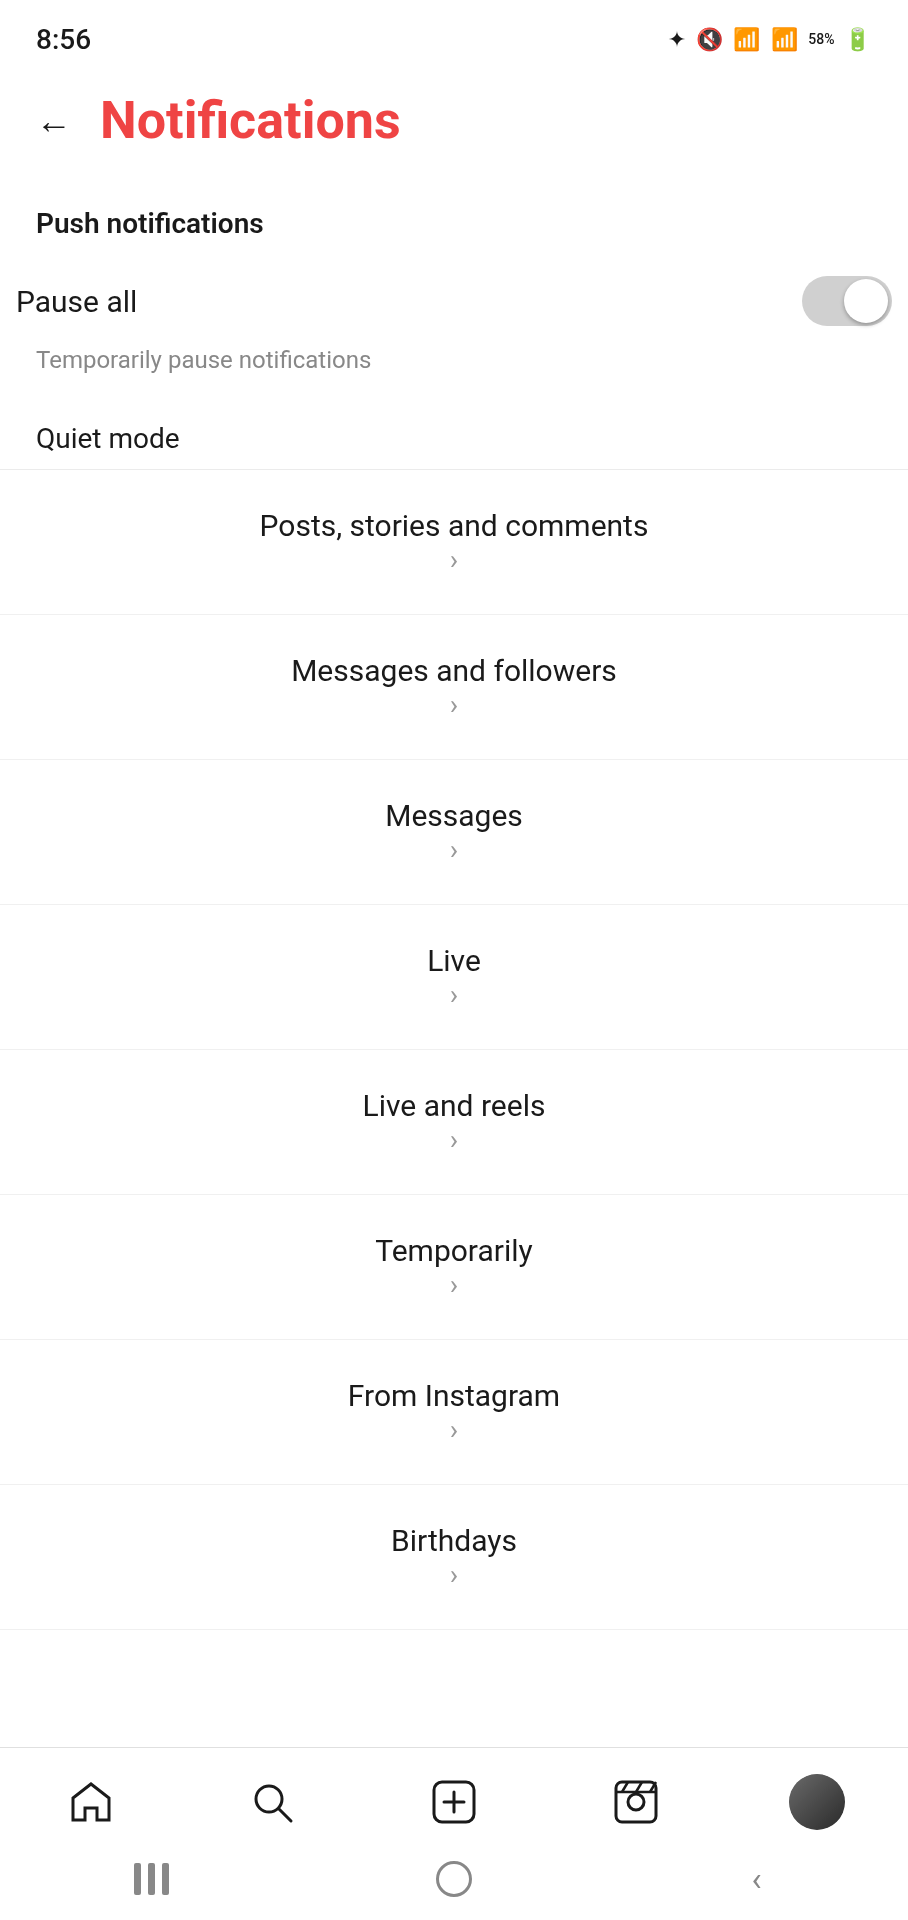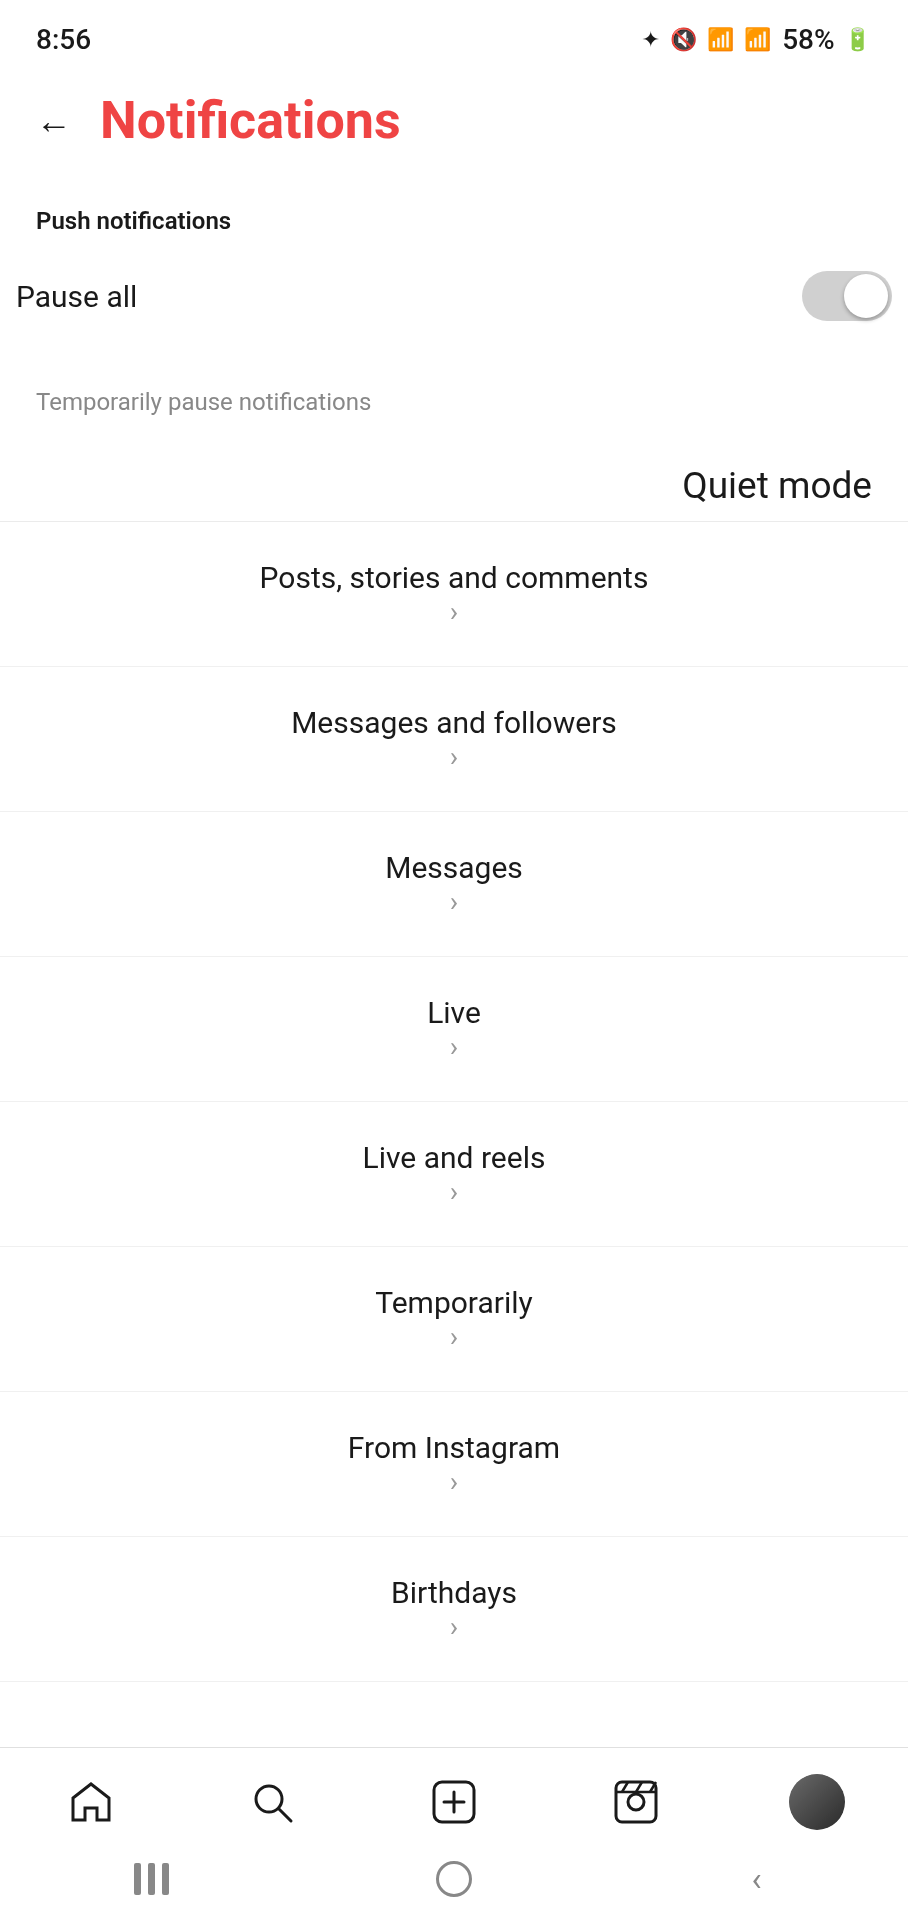--- a/index.html
+++ b/index.html
@@ -63,21 +63,21 @@
 
     .header-title {
       font-size: 52px;
       font-weight: 700;
       color: #ef4444;
     }
 
     
     .section-label {
       padding: 36px 36px 16px 36px;
-      font-size: 24px;
+      font-size: 28px;
       font-weight: 600;
       color: #1a1a1a;
     }
 
     
     .setting-row-toggle {
       display: flex;
       justify-content: space-between;
       align-items: center;
       padding: 20px 16px;
@@ -106,30 +106,28 @@
       position: absolute;
       top: 3px;
       right: 4px;
       box-shadow: 0 2px 4px rgba(0,0,0,0.3);
     }
 
     .setting-description {
       padding: 0 36px 28px 36px;
       font-size: 24px;
       color: #888888;
-      margin-top: 47px;
     }
 
     
     .quiet-mode-label {
       padding: 20px 36px 14px 36px;
-      font-size: 37px;
+      font-size: 28px;
       font-weight: 400;
       color: #1a1a1a;
-      text-align: right;
     }
 
     .quiet-mode-description {
       padding: 0 36px 36px 36px;
       font-size: 24px;
       color: #888888;
       line-height: 1.5;
     }
 
     
@@ -265,21 +263,21 @@
 </head>
 <body>
 
 <div class="status-bar">
   <span class="status-time">8:56</span>
   <div class="status-icons">
     <span>✦</span>
     <span>🔇</span>
     <span>📶</span>
     <span>📶</span>
-    <span style="font-size:28px;font-weight:500;">58%</span>
+    <span style="font-size:14px;font-weight:500;">58%</span>
     <span>🔋</span>
   </div>
 </div>
 
 <div class="header">
   <span class="back-arrow">←</span>
   <span class="header-title">Notifications</span>
 </div>
 
 <div class="content-area">

